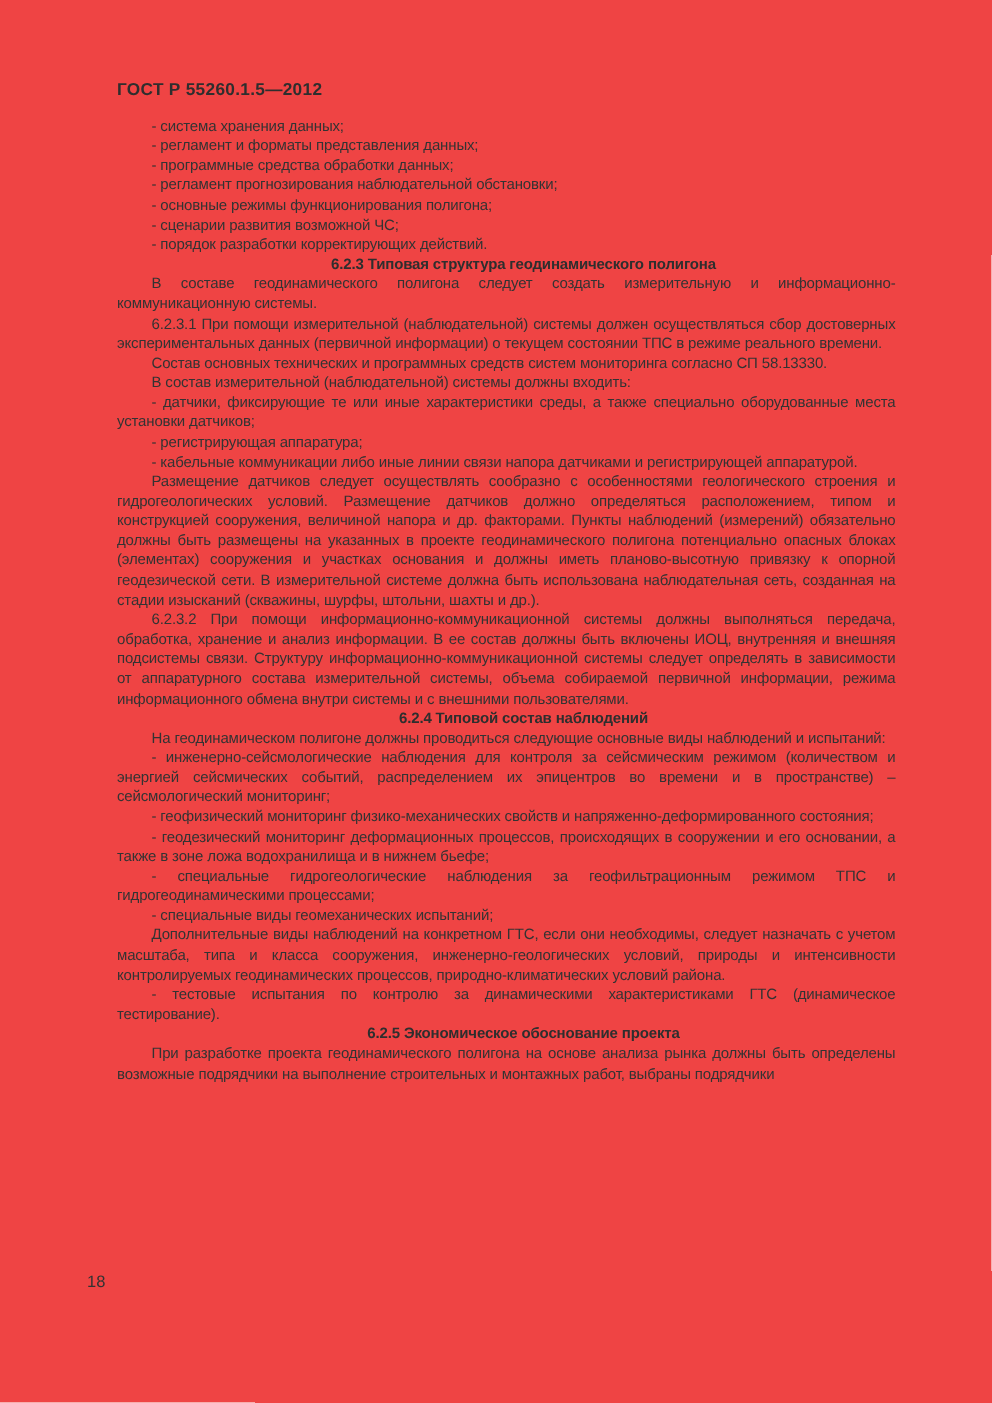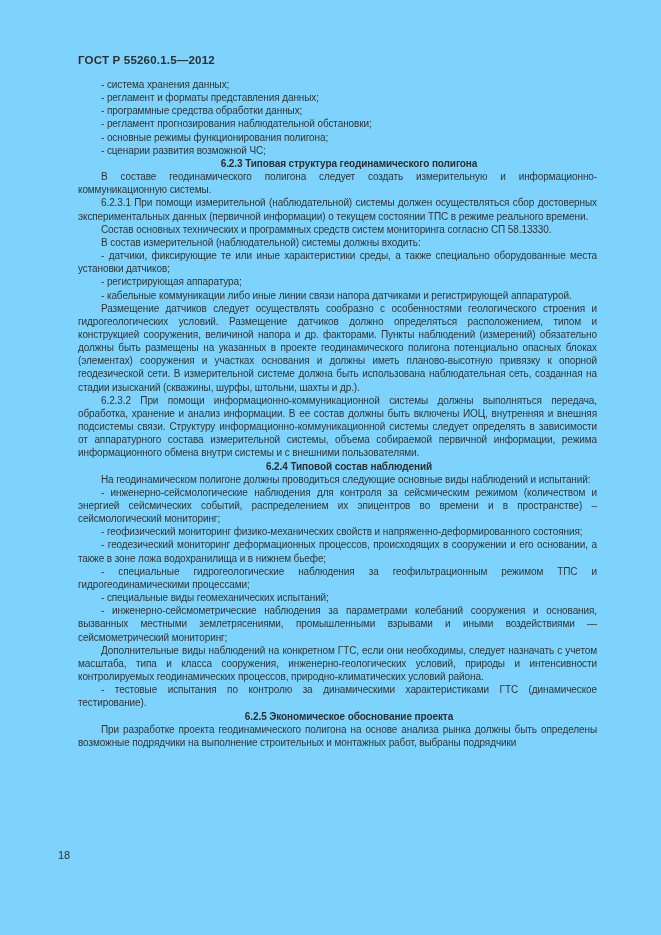--- a/index.html
+++ b/index.html
@@ -4,21 +4,21 @@
 <style>
   html, body {
     margin: 0;
     padding: 0;
     background: #ffffff;
   }
   .page {
     position: relative;
     width: 661px;
     height: 935px;
-    background: #7dd3fc;
+    background: #ef4444;
     overflow: hidden;
     font-family: "Liberation Sans", sans-serif;
     color: #333333;
   }
   .doc-header {
     position: absolute;
     top: 54px;
     left: 78px;
     font-size: 11.5px;
     font-weight: bold;
@@ -60,38 +60,38 @@
 <div class="page">
   <div class="doc-header">ГОСТ Р 55260.1.5—2012</div>
 
   <div class="doc-body">
       <p class="block list">- система хранения данных;</p>
       <p class="block list">- регламент и форматы представления данных;</p>
       <p class="block list">- программные средства обработки данных;</p>
       <p class="block list">- регламент прогнозирования наблюдательной обстановки;</p>
       <p class="block list">- основные режимы функционирования полигона;</p>
       <p class="block list">- сценарии развития возможной ЧС;</p>
+      <p class="block list">- порядок разработки корректирующих действий.</p>
       <p class="block heading">6.2.3 Типовая структура геодинамического полигона</p>
       <p class="block para">В составе геодинамического полигона следует создать измерительную и информационно-коммуникационную системы.</p>
       <p class="block para">6.2.3.1 При помощи измерительной (наблюдательной) системы должен осуществляться сбор достоверных экспериментальных данных (первичной информации) о текущем состоянии ТПС в режиме реального времени.</p>
       <p class="block para">Состав основных технических и программных средств систем мониторинга согласно СП 58.13330.</p>
       <p class="block para">В состав измерительной (наблюдательной) системы должны входить:</p>
       <p class="block list">- датчики, фиксирующие те или иные характеристики среды, а также специально оборудованные места установки датчиков;</p>
       <p class="block list">- регистрирующая аппаратура;</p>
       <p class="block list">- кабельные коммуникации либо иные линии связи напора датчиками и регистрирующей аппаратурой.</p>
       <p class="block para">Размещение датчиков следует осуществлять сообразно с особенностями геологического строения и гидрогеологических условий. Размещение датчиков должно определяться расположением, типом и конструкцией сооружения, величиной напора и др. факторами. Пункты наблюдений (измерений) обязательно должны быть размещены на указанных в проекте геодинамического полигона потенциально опасных блоках (элементах) сооружения и участках основания и должны иметь планово-высотную привязку к опорной геодезической сети. В измерительной системе должна быть использована наблюдательная сеть, созданная на стадии изысканий (скважины, шурфы, штольни, шахты и др.).</p>
       <p class="block para">6.2.3.2 При помощи информационно-коммуникационной системы должны выполняться передача, обработка, хранение и анализ информации. В ее состав должны быть включены ИОЦ, внутренняя и внешняя подсистемы связи. Структуру информационно-коммуникационной системы следует определять в зависимости от аппаратурного состава измерительной системы, объема собираемой первичной информации, режима информационного обмена внутри системы и с внешними пользователями.</p>
       <p class="block heading">6.2.4 Типовой состав наблюдений</p>
       <p class="block para">На геодинамическом полигоне должны проводиться следующие основные виды наблюдений и испытаний:</p>
       <p class="block list">- инженерно-сейсмологические наблюдения для контроля за сейсмическим режимом (количеством и энергией сейсмических событий, распределением их эпицентров во времени и в пространстве) – сейсмологический мониторинг;</p>
       <p class="block list">- геофизический мониторинг физико-механических свойств и напряженно-деформированного состояния;</p>
       <p class="block list">- геодезический мониторинг деформационных процессов, происходящих в сооружении и его основании, а также в зоне ложа водохранилища и в нижнем бьефе;</p>
       <p class="block list">- специальные гидрогеологические наблюдения за геофильтрационным режимом ТПС и гидрогеодинамическими процессами;</p>
       <p class="block list">- специальные виды геомеханических испытаний;</p>
-      <p class="block list">- инженерно-сейсмометрические наблюдения за параметрами колебаний сооружения и основания, вызванных местными землетрясениями, промышленными взрывами и иными воздействиями — сейсмометрический мониторинг;</p>
       <p class="block para">Дополнительные виды наблюдений на конкретном ГТС, если они необходимы, следует назначать с учетом масштаба, типа и класса сооружения, инженерно-геологических условий, природы и интенсивности контролируемых геодинамических процессов, природно-климатических условий района.</p>
       <p class="block list">- тестовые испытания по контролю за динамическими характеристиками ГТС (динамическое тестирование).</p>
       <p class="block heading">6.2.5 Экономическое обоснование проекта</p>
       <p class="block para">При разработке проекта геодинамического полигона на основе анализа рынка должны быть определены возможные подрядчики на выполнение строительных и монтажных работ, выбраны подрядчики</p>
     </div>
 
   <div class="page-number">18</div>
 </div>
 
 </body></html>

